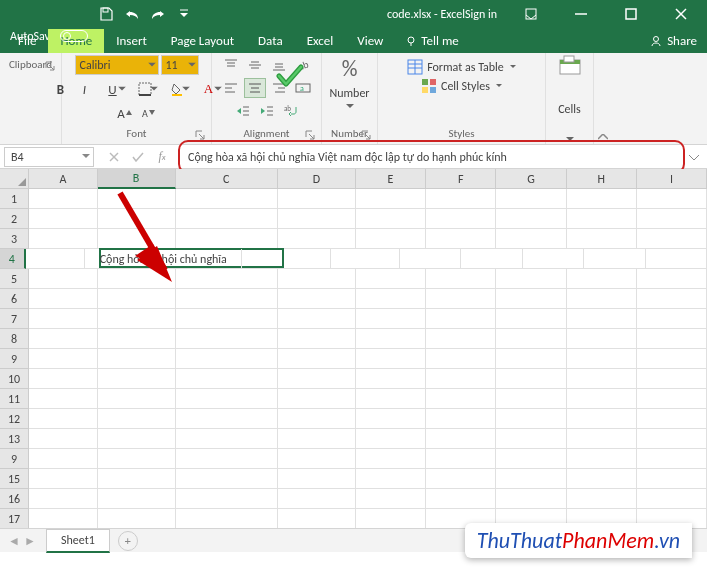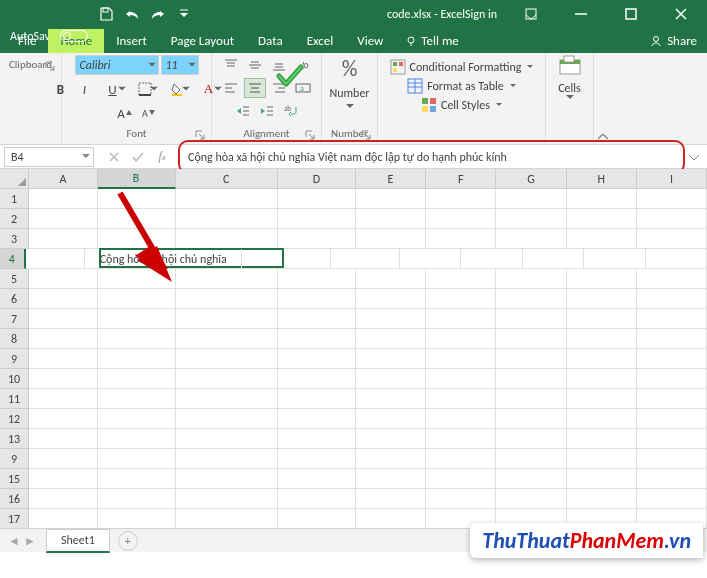--- a/index.html
+++ b/index.html
@@ -33,39 +33,39 @@
   .group-body { flex: 1; display: flex; align-items: center; }
   .group-label { height: 18px; display: flex; align-items: center; justify-content: center; font-size: 11px; color: #666; position: relative; }
   .group-label .launcher { position: absolute; right: 0; bottom: 2px; width: 10px; height: 10px; }
   .ribbon svg { display: block; }
 
   .clipboard-body { display: flex; flex-direction: column; align-items: center; gap: 2px; width: 48px; }
   .paste-big { width: 34px; height: 34px; }
 
   .font-body { display: flex; flex-direction: column; gap: 4px; }
   .font-row { display: flex; align-items: center; gap: 2px; }
-  .combo { height: 20px; border: 1px solid #ccc; background: #7dd3fc; display: flex; align-items: center; padding: 0 14px 0 4px; font-size: 12px; color: #444; position: relative; font-style: italic; }
+  .combo { height: 20px; border: 1px solid #ccc; background: #eab308; display: flex; align-items: center; padding: 0 14px 0 4px; font-size: 12px; color: #444; position: relative; }
   .combo .chev { position:absolute; right:2px; top:50%; transform:translateY(-50%); }
   .btn-s { width: 22px; height: 20px; display: flex; align-items: center; justify-content: center; font-size: 13px; font-family: "Times New Roman", serif; }
   .btn-s.dd { width: 30px; position:relative; }
   .btn-s.dd .chev { position:absolute; right:2px; top:50%; transform:translateY(-50%); }
 
   .align-body { display:flex; flex-direction:column; gap:3px; }
   .align-row { display:flex; gap:2px; }
   .al-btn { width:22px; height:20px; display:flex; align-items:center; justify-content:center; }
   .al-btn.active { background:#d9e7d9; border:1px solid #9cc09c; }
 
   .number-body { display:flex; flex-direction:column; align-items:center; gap:4px; }
   .percent { font-size:22px; color:#666; }
 
   .styles-body { display:flex; flex-direction:column; gap:3px; padding-top:4px; }
   .style-row { display:flex; align-items:center; gap:4px; font-size:12px; color:#444; }
   .style-icon { width:16px; height:16px; }
 
-  .simple-group { width: 48px; display:flex; flex-direction:column; align-items:center; justify-content:flex-start; }
+  .simple-group { width: 48px; display:flex; flex-direction:column; align-items:center; justify-content:space-between; }
 
   
   .checkmark-overlay { position:absolute; top:64px; left:276px; z-index:10; }
 
   
   .fbar { height: 24px; border-bottom: 1px solid #d4d4d4; display: flex; align-items: center; padding-right: 4px; background:#fff; }
   .namebox { width: 90px; height: 20px; border: 1px solid #ccc; margin: 0 4px; display: flex; align-items: center; padding-left: 6px; font-size: 12px; position:relative; }
   .namebox .chev { position:absolute; right:3px; }
   .fbar-btns { display:flex; align-items:center; gap:0; padding: 0 4px; }
   .fb-btn { width: 24px; height:20px; display:flex; align-items:center; justify-content:center; color:#999; font-style:italic; font-family:serif; }
@@ -89,21 +89,21 @@
   .red-arrow { position:absolute; z-index:15; }
 
   
   .sheettabs { position:absolute; bottom:26px; left:0; right:0; height:24px; background:#f3f3f3; border-top:1px solid #d4d4d4; display:flex; align-items:center; padding-left:8px; gap:8px; }
   .nav-arrows { display:flex; gap:2px; }
   .na { width:14px; color:#aaa; }
   .sheet-tab { height:24px; padding:0 14px; background:#fff; border:1px solid #ccc; border-bottom:2px solid #217346; display:flex; align-items:center; font-size:12px; }
   .add-sheet { width:20px; height:20px; border:1px solid #ccc; border-radius:50%; display:flex; align-items:center; justify-content:center; color:#888; }
 
   
-  .watermark { position:absolute; bottom:20px; right:4px; background:#fff; padding:4px 12px; font-size:22px; font-style:italic; font-weight:bold; border-radius:6px 0 0 6px; box-shadow:0 2px 6px rgba(0,0,0,.3); }
+  .watermark { position:absolute; bottom:20px; right:15px; background:#fff; padding:4px 12px; font-size:22px; font-style:italic; font-weight:normal; border-radius:6px 0 0 6px; box-shadow:0 2px 6px rgba(0,0,0,.3); }
   .wm-a { color:#1f4fb3; } .wm-b { color:#d00; } .wm-c { color:#1f4fb3; font-style:italic; }
 
   .chev-svg { width:8px; height:5px; }
 </style>
 </head>
 <body>
 
 <div class="titlebar">
   <div class="left">
     <div class="autosave">
@@ -380,32 +380,20 @@
         <svg class="launcher">
           <path d="M1 1h6M1 1v6M4 4l5 5M9 5v4h-4" stroke="#888" fill="none"></path>
         </svg>
       </div>
   </div>
 
   <div class="group" style="width:168px;">
     <div class="group-body styles-body">
       <div class="style-row">
         <svg class="style-icon">
-            <rect x="1" y="1" width="14" height="14" fill="none" stroke="#999"></rect>
-            <rect x="3" y="3" width="4" height="4" fill="#6aa84f"></rect>
-            <rect x="9" y="3" width="4" height="4" fill="#e06666"></rect>
-            <rect x="3" y="9" width="4" height="4" fill="#ffd966"></rect>
-          </svg>
-        <span>Conditional Formatting</span>
-        <svg width="6" height="4" style="margin-left:2px;">
-            <path d="M0 0l3 3 3-3" fill="#666"></path>
-          </svg>
-      </div>
-      <div class="style-row">
-        <svg class="style-icon">
             <rect x="1" y="1" width="14" height="14" fill="none" stroke="#4a86e8"></rect>
             <line x1="1" y1="5" x2="15" y2="5" stroke="#4a86e8"></line>
             <line x1="1" y1="9" x2="15" y2="9" stroke="#4a86e8"></line>
             <line x1="8" y1="1" x2="8" y2="15" stroke="#4a86e8"></line>
           </svg>
         <span>Format as Table</span>
         <svg width="6" height="4" style="margin-left:2px;">
             <path d="M0 0l3 3 3-3" fill="#666"></path>
           </svg>
       </div>
@@ -415,20 +403,23 @@
             <rect x="9" y="1" width="6" height="6" fill="#e06666"></rect>
             <rect x="1" y="9" width="6" height="6" fill="#ffd966"></rect>
             <rect x="9" y="9" width="6" height="6" fill="#6fa8dc"></rect>
           </svg>
         <span>Cell Styles</span>
         <svg width="6" height="4" style="margin-left:2px;">
             <path d="M0 0l3 3 3-3" fill="#666"></path>
           </svg>
       </div>
     </div>
+    <div class="group-label">
+        <span>Styles</span>
+      </div>
   </div>
 
   <div class="group simple-group">
     <svg width="24" height="24">
         <rect x="2" y="5" width="20" height="14" fill="#fff" stroke="#999"></rect>
         <rect x="2" y="5" width="20" height="4" fill="#6aa84f"></rect>
         <rect x="6" y="1" width="10" height="6" fill="#fff" stroke="#999"></rect>
       </svg>
     <div style="font-size:12px;margin-top:2px;">Cells</div>
     <svg class="chev-svg">

